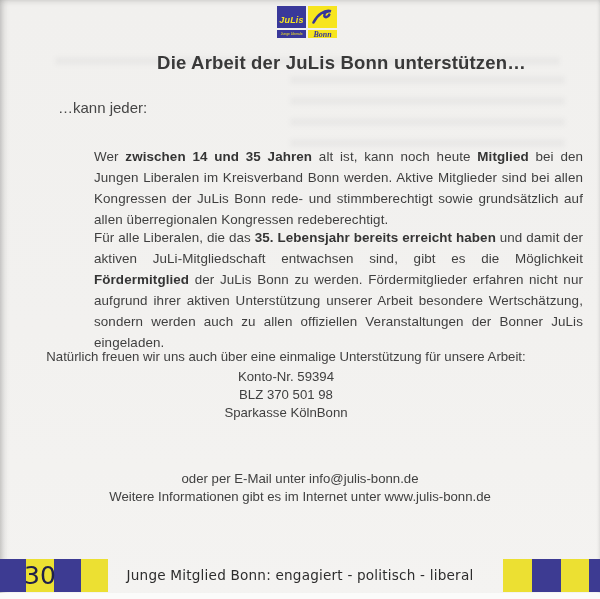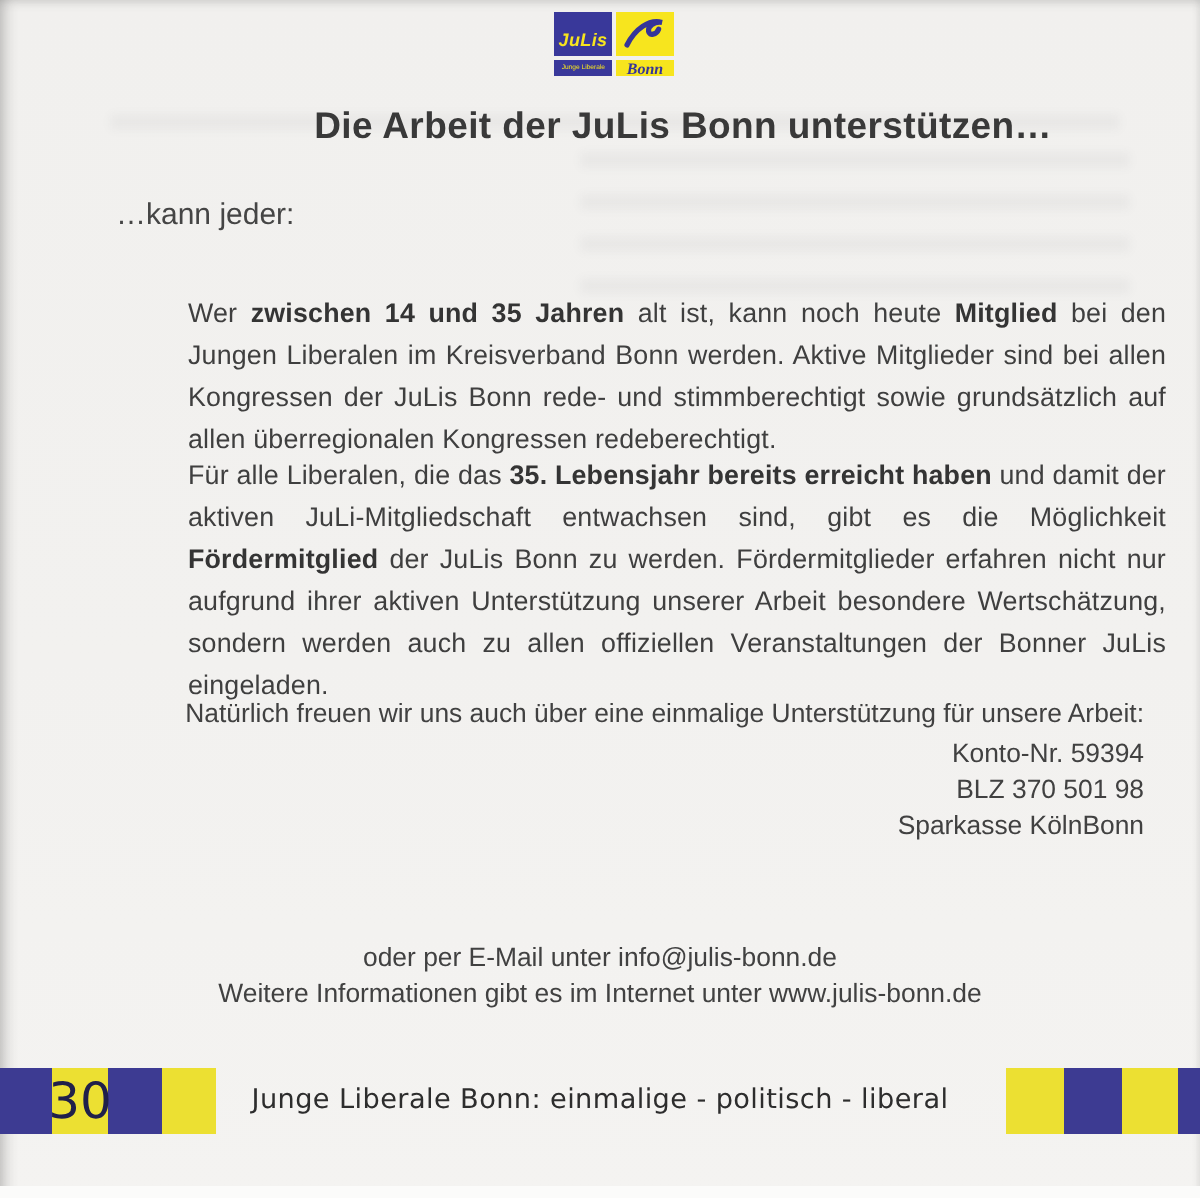--- a/index.html
+++ b/index.html
@@ -37,27 +37,27 @@
   .subheading{left:58px;top:99px;font-size:15px;color:#454545;}
 
   
   .para{left:58px;width:489px;font-size:13.4px;line-height:21px;
         text-align:justify;color:#3f3f3f;letter-spacing:.1px;margin-left:36px;}
   .para strong{color:#343434;}
   .p1{top:146px;}
   .p2{top:227px;}
 
   
-  .donation{left:0;top:349px;width:572px;text-align:right;font-size:13.2px;color:#414141;}
+  .donation{left:0;top:349px;width:572px;text-align:center;font-size:13.2px;color:#414141;}
   .donation .intro{margin-bottom:4px;}
   .donation .bank-line{line-height:18px;}
   .contact{left:0;top:470px;width:600px;text-align:center;font-size:13.2px;line-height:18px;color:#414141;}
 
   
-  .footer-bar{left:0;top:534px;width:532px;height:34px;}
+  .footer-bar{left:0;top:559px;width:532px;height:34px;}
   .sq{position:absolute;top:0;height:33px;}
   .sq-blue{background:#3d3b92;}
   .sq-yellow{background:#ece032;}
   .page-number{position:absolute;top:0;height:33px;width:28px;display:flex;align-items:center;justify-content:center;
                font-family:"DejaVu Sans",sans-serif;font-size:25px;color:#20204a;}
   .slogan{position:absolute;left:0;top:0;width:600px;height:33px;line-height:33px;text-align:center;
           font-family:"DejaVu Sans",sans-serif;font-size:13.6px;color:#2d2d2d;letter-spacing:.2px;}
   .bottom-strip{left:0;top:593px;width:600px;height:6px;background:#fbfbfa;}
 </style>
 </head>
@@ -111,18 +111,18 @@
     <div class="sq sq-yellow" style="left:26px;width:28px;"></div>
     <div class="sq sq-blue" style="left:54px;width:27px;"></div>
     <div class="sq sq-yellow" style="left:81px;width:27px;"></div>
     <div class="page-number" style="left:26px;">30</div>
 
     <div class="sq sq-yellow" style="left:503px;width:29px;"></div>
     <div class="sq sq-blue" style="left:532px;width:29px;"></div>
     <div class="sq sq-yellow" style="left:561px;width:28px;"></div>
     <div class="sq sq-blue" style="left:589px;width:11px;"></div>
 
-    <div class="slogan">Junge Liberale Bonn: einmalige - politisch - liberal</div>
+    <div class="slogan">Junge Mitglied Bonn: engagiert - politisch - liberal</div>
   </div>
 
   <div class="abs bottom-strip"></div>
 
 </div>
 
 </body></html>

